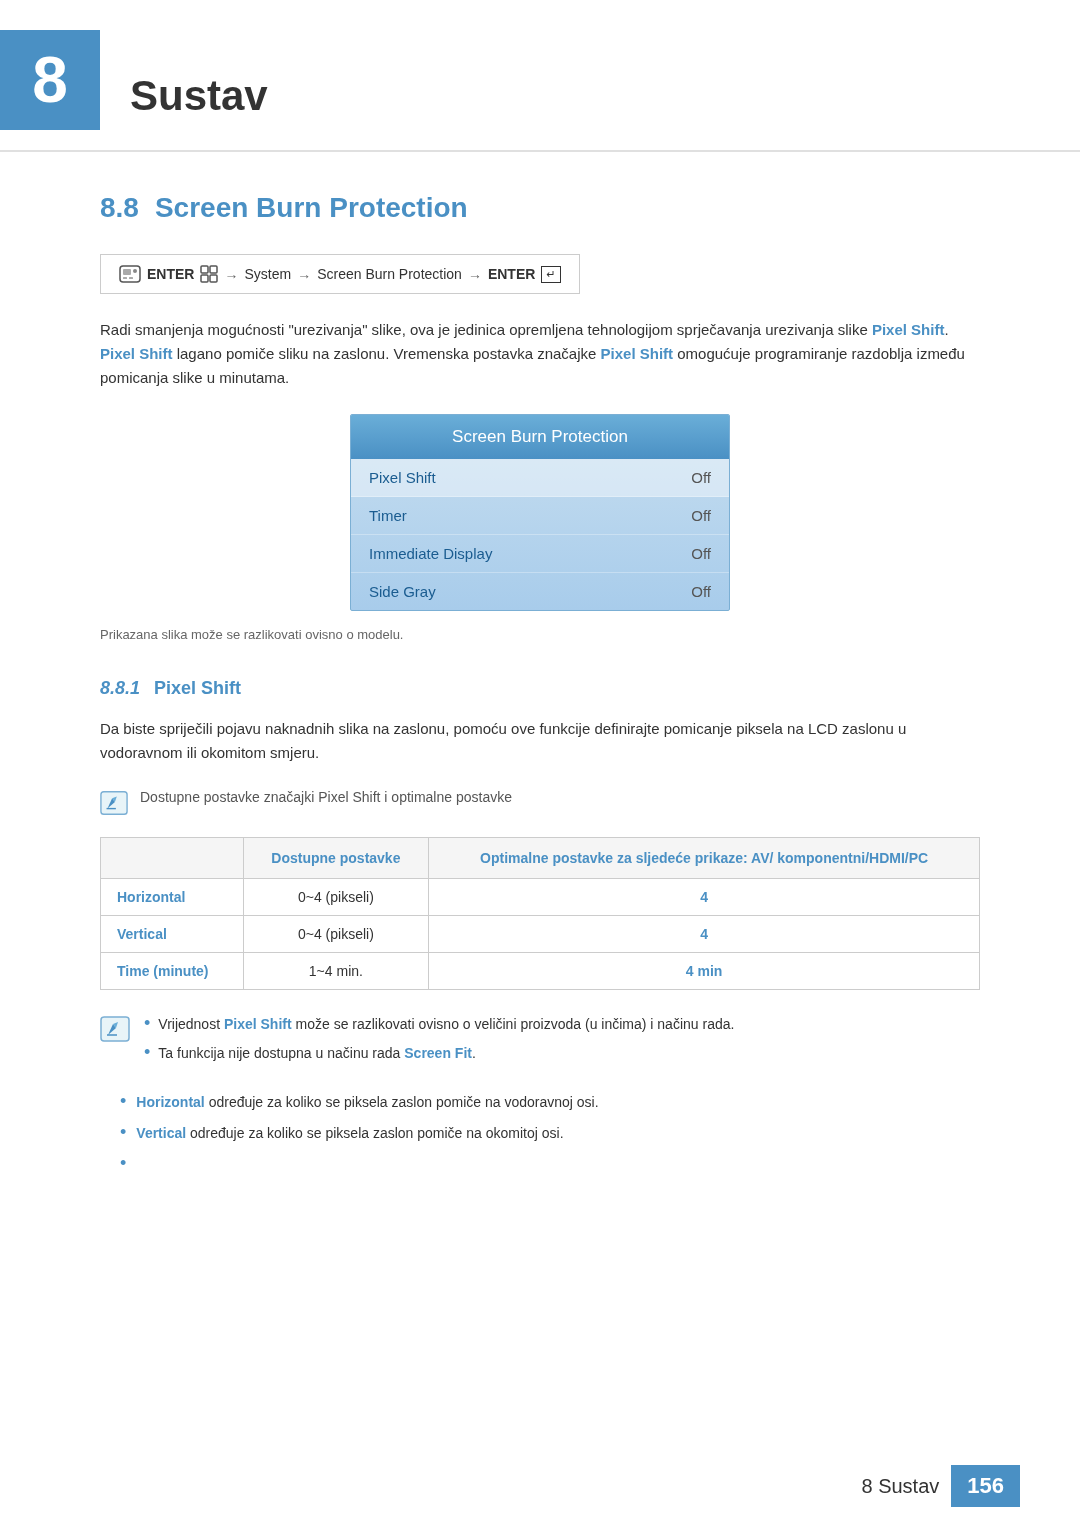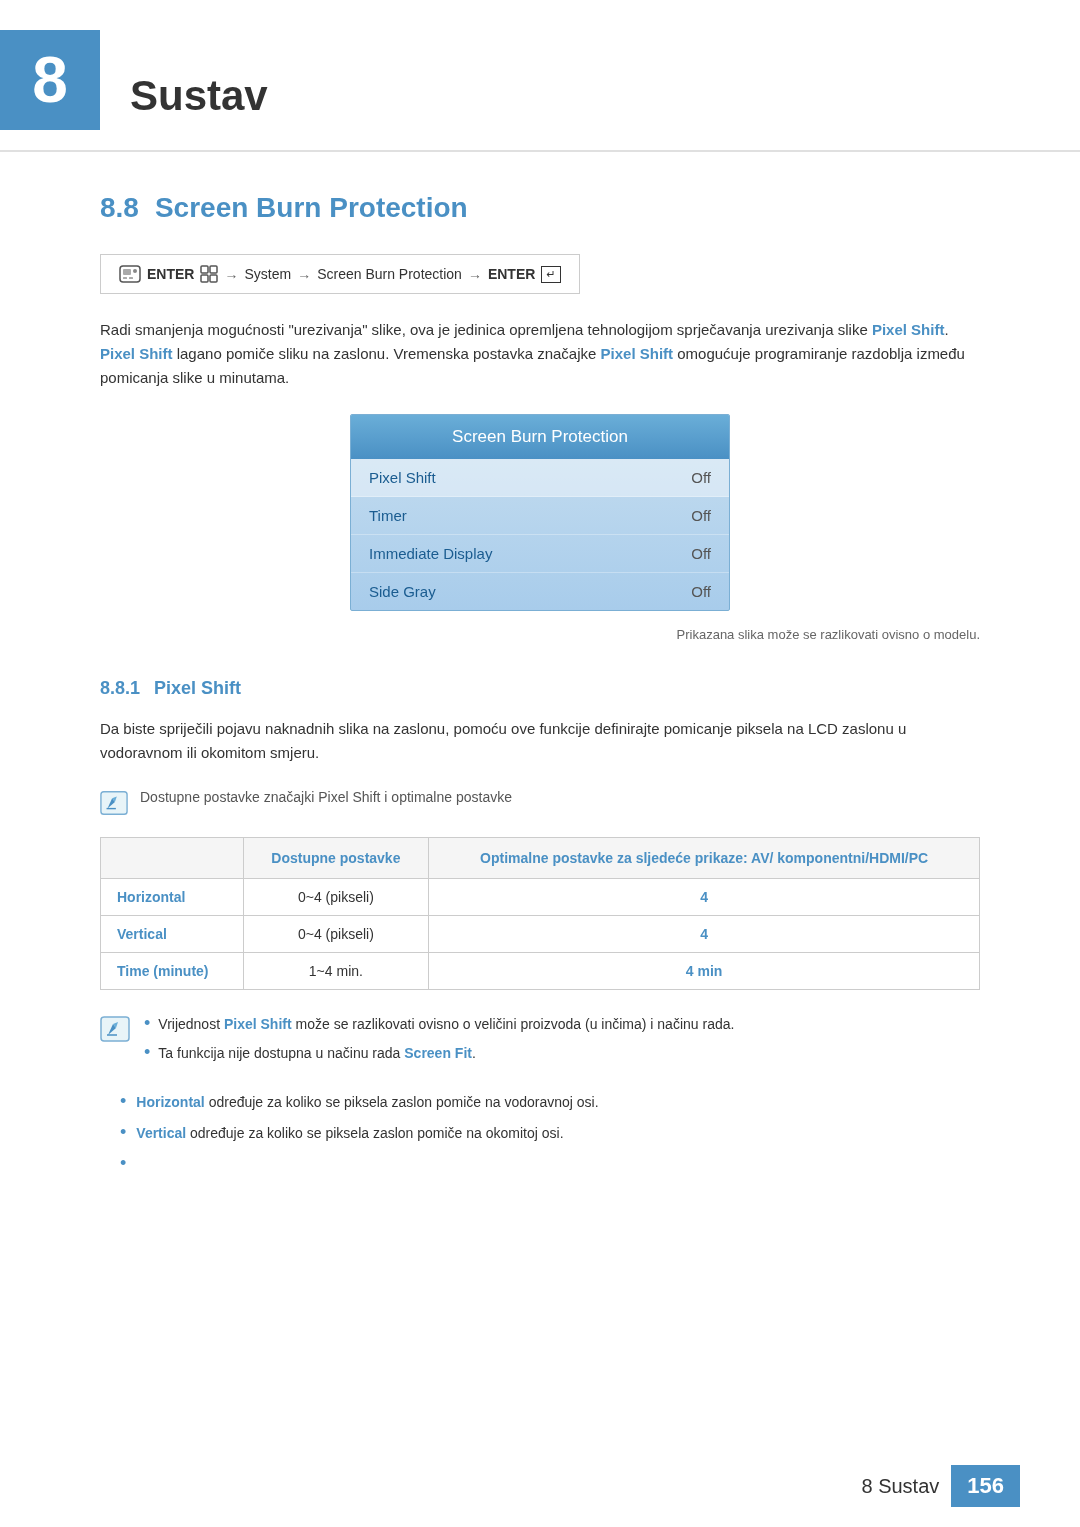--- a/index.html
+++ b/index.html
@@ -134,36 +134,37 @@
     .ui-box-item:last-child { border-bottom: none; }
     .ui-box-item.selected {
       background: rgba(255,255,255,0.4);
     }
     .ui-item-label { color: #1a5c90; font-weight: 500; }
     .ui-item-value { color: #555; }
 
     .screenshot-caption {
       font-size: 13px;
       color: #666;
-      text-align: right;
+      text-align: left;
       margin-bottom: 36px;
     }
 
     
     .subsection-heading {
       display: flex;
       align-items: baseline;
       gap: 14px;
       margin-bottom: 18px;
       margin-top: 10px;
     }
     .subsection-number {
       font-size: 18px;
       font-weight: bold;
       color: #4a90c4;
+      font-style: italic;
     }
     .subsection-title {
       font-size: 18px;
       font-weight: bold;
       color: #4a90c4;
     }
 
     
     .note-row {
       display: flex;

